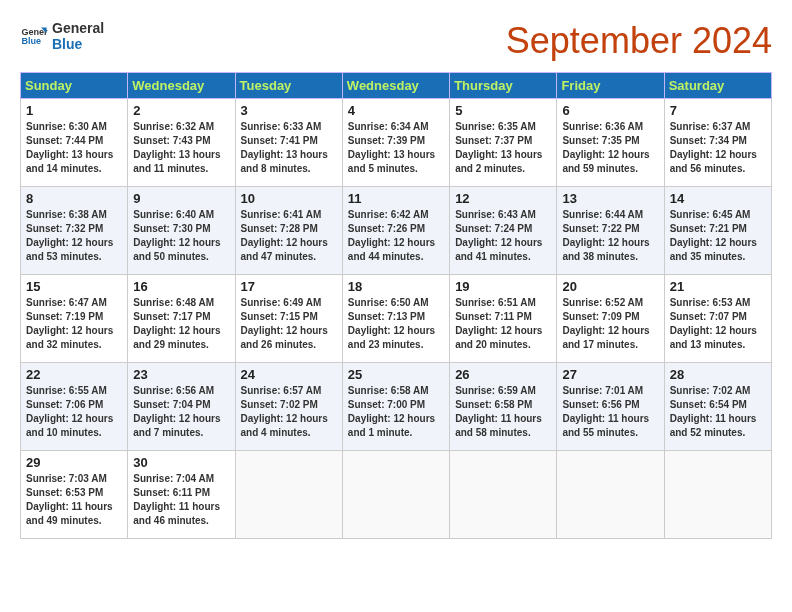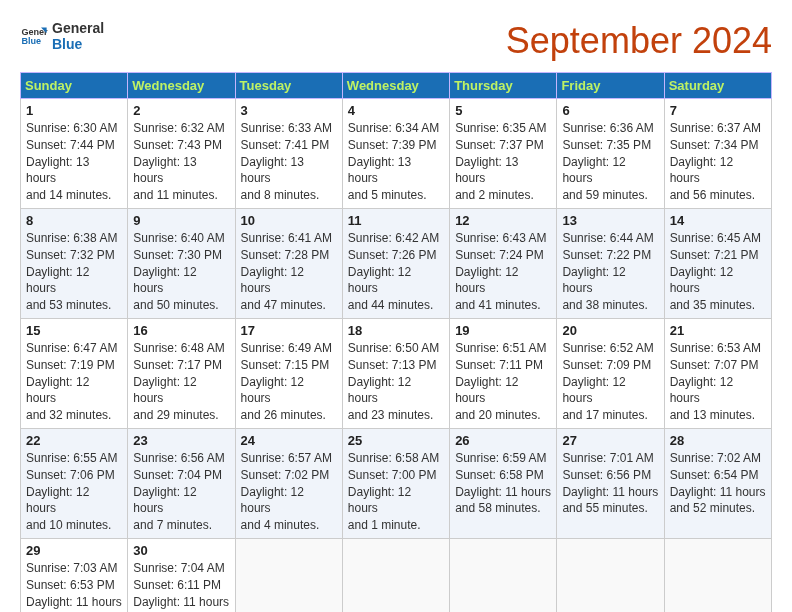--- a/index.html
+++ b/index.html
@@ -61,23 +61,24 @@
       background: #f0f4fa;
     }
     .day-num {
       font-size: 13px;
       font-weight: bold;
       color: #222;
       display: block;
       margin-bottom: 2px;
     }
     .day-info {
-      font-size: 12px;
+      font-size: 10px;
       color: #333;
       line-height: 1.4;
+      font-weight: bold;
     }
     .empty {
       background: #f9f9f9 !important;
     }
   </style>
 </head>
 <body>
 
 <div class="header">
   <div class="logo">

